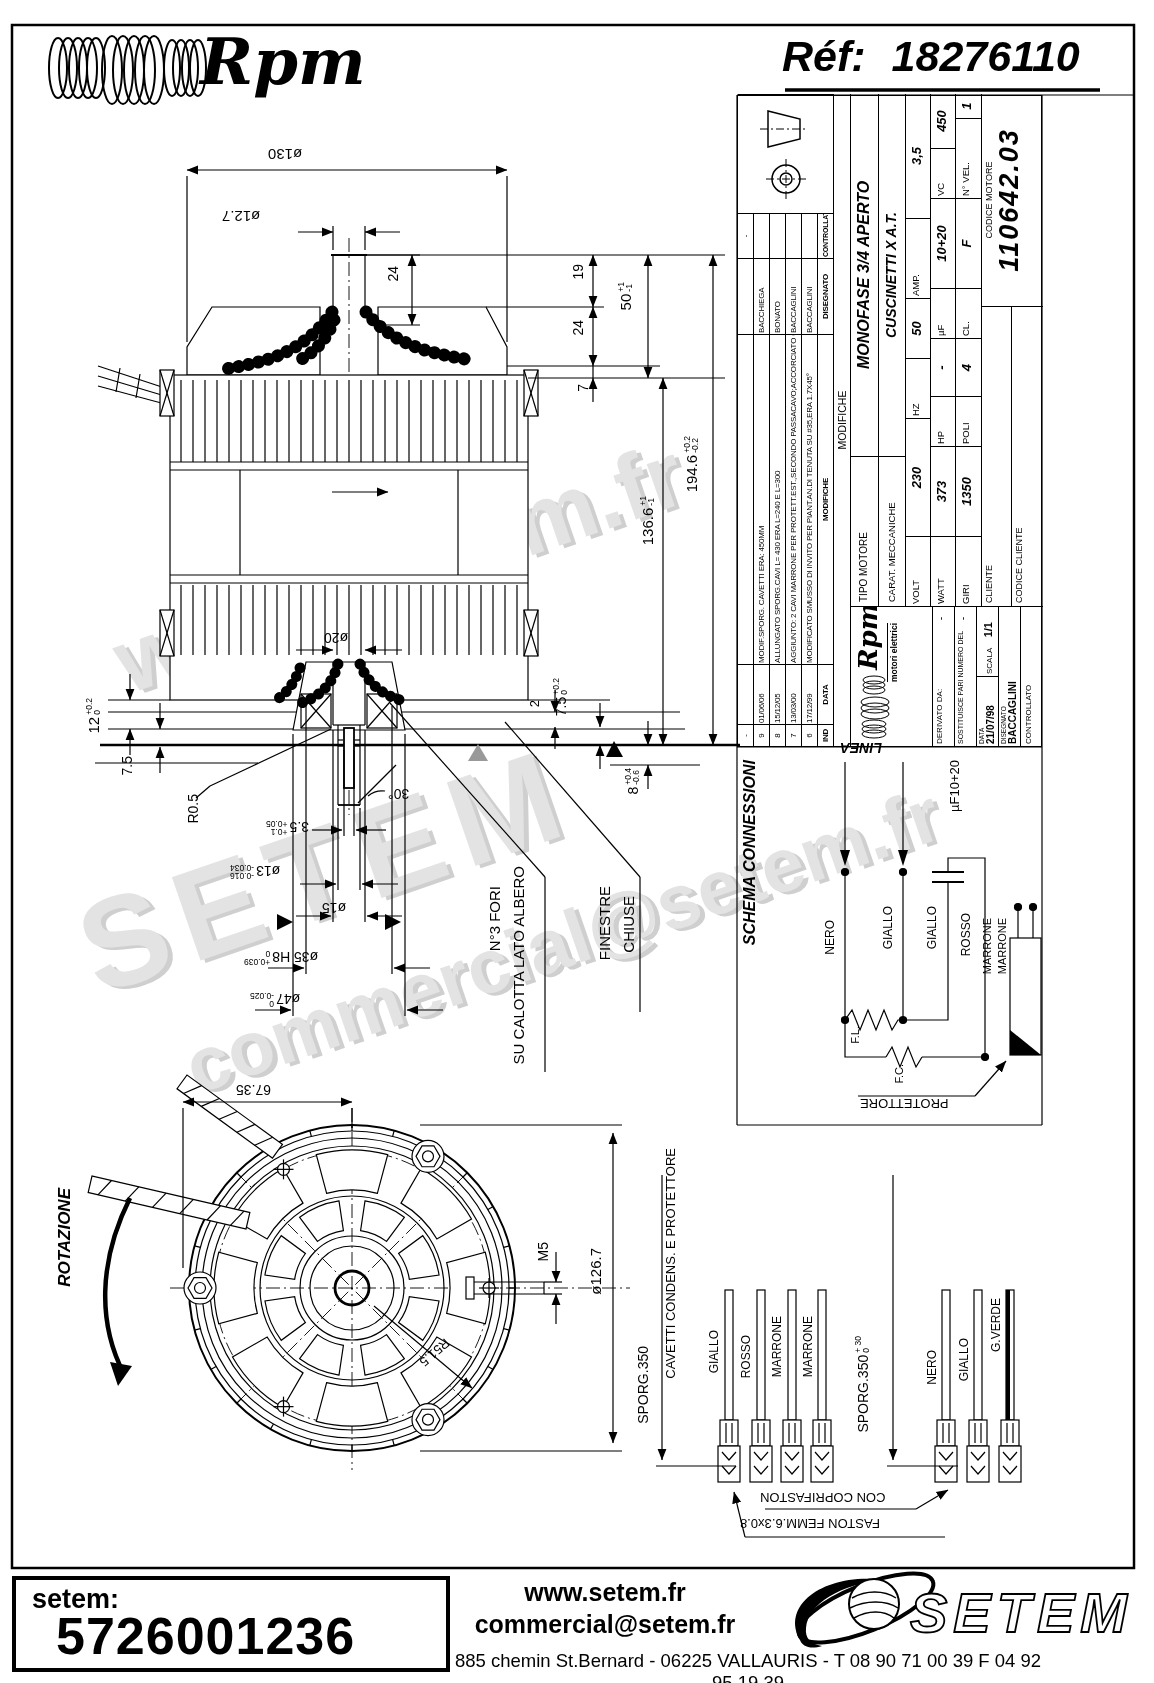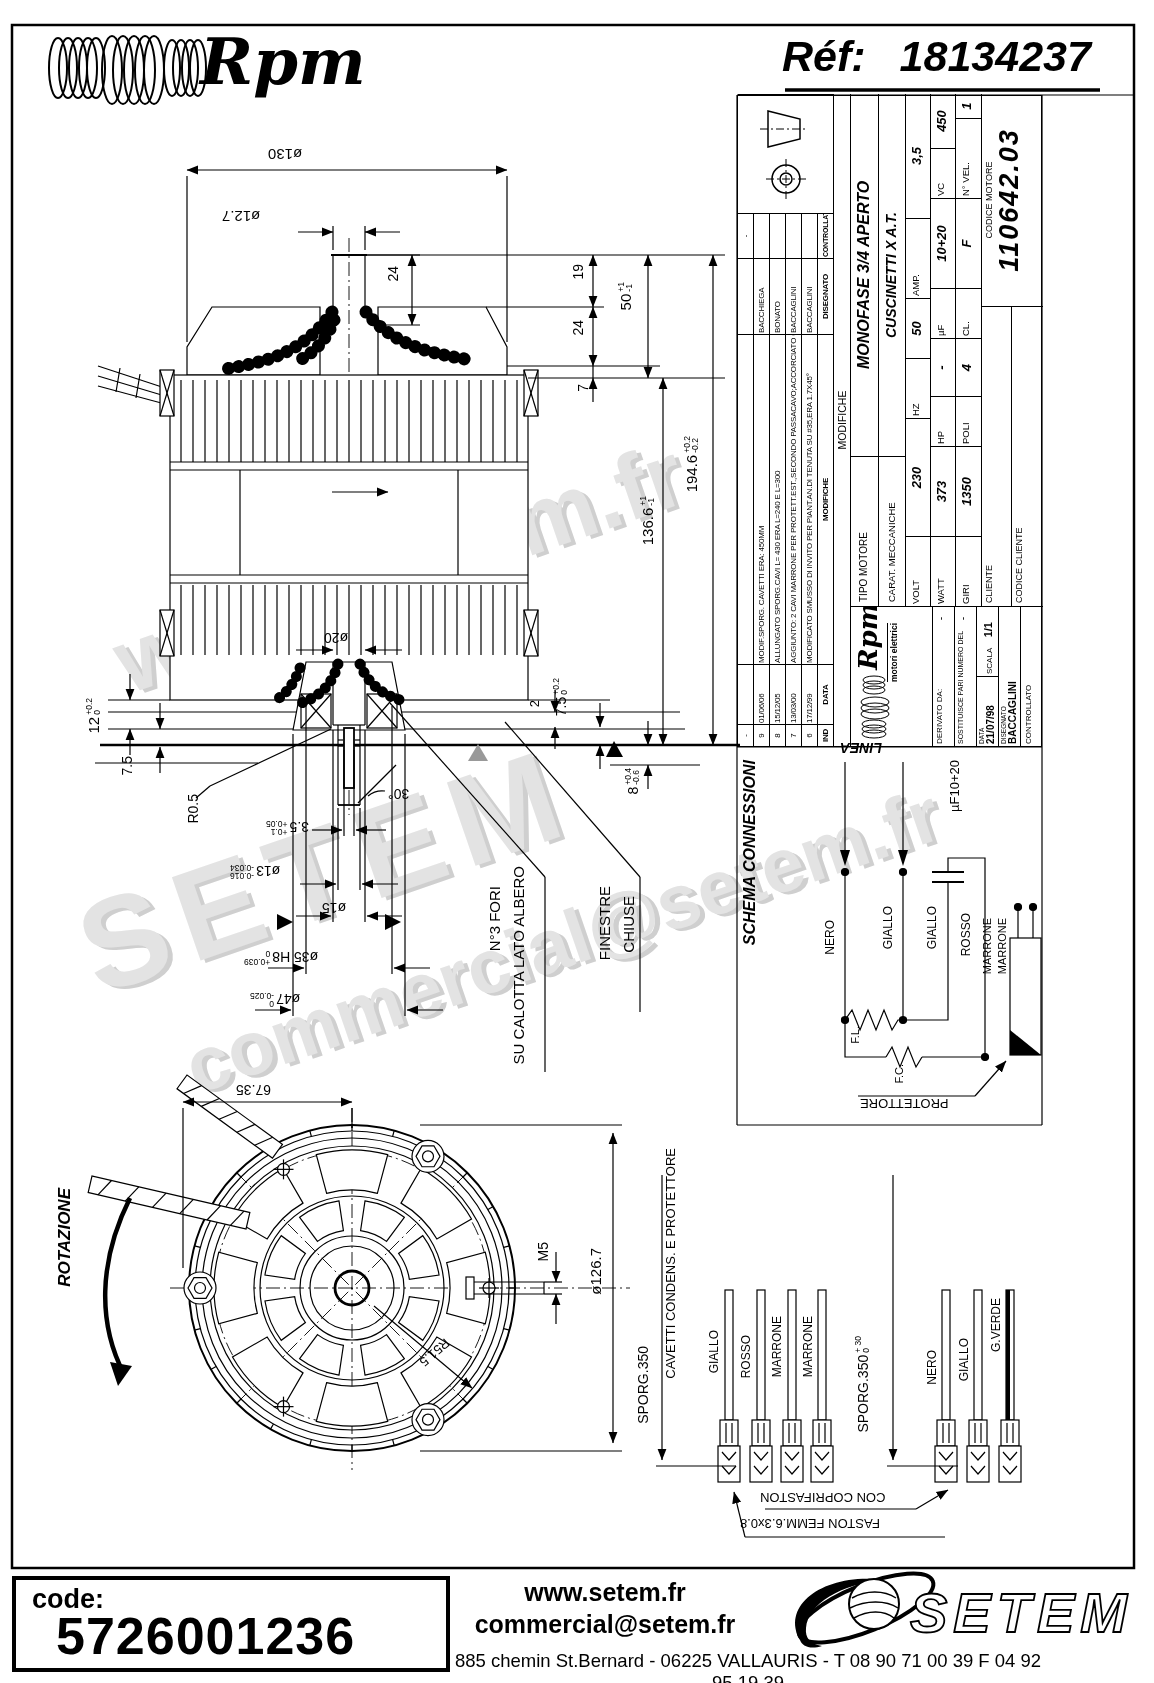--- a/index.html
+++ b/index.html
@@ -9,21 +9,21 @@
   .lab{position:absolute;z-index:3;white-space:nowrap;color:#000;font-family:"Liberation Sans",sans-serif;line-height:1.05;}
   .v{transform-origin:0 0;transform:rotate(-90deg) translateX(-100%);}
   .r180{transform:rotate(180deg);}
   .diag{transform-origin:0 0;transform:rotate(139deg);}
   .it{font-style:italic;font-weight:bold;}
   .tol{display:inline-flex;flex-direction:column;font-size:8.5px;line-height:8px;margin-left:2px;vertical-align:middle;transform:translateY(-2px);}
   .wm{position:absolute;z-index:0;font-weight:bold;color:#e3e3e3;text-shadow:4px 4px 0 #cfcfcf;white-space:nowrap;transform-origin:0 50%;}
   
   #brand{position:absolute;left:40px;top:26px;z-index:3;}
   #brandtxt{position:absolute;left:200px;top:24px;font-family:"DejaVu Serif",serif;font-style:italic;font-weight:bold;font-size:64px;z-index:3;}
-  #ref{position:absolute;left:782px;top:32px;width:320px;z-index:3;display:flex;gap:34px;
+  #ref{position:absolute;left:782px;top:32px;width:320px;z-index:3;display:flex;gap:26px;
        font-style:italic;font-weight:bold;font-size:43px;}
   
   #tbwrap{position:absolute;left:737px;top:95px;width:305px;height:652px;z-index:2;}
   #tb{position:absolute;width:652px;height:305px;transform-origin:0 0;
       transform:rotate(-90deg) translateX(-652px);border:1.5px solid #000;box-sizing:border-box;}
   #tb *{box-sizing:border-box;}
   .rrow{display:flex;width:532px;height:16px;border-bottom:1px solid #000;}
   .rrow span{display:block;border-right:1px solid #000;overflow:hidden;white-space:nowrap;
              font-size:8px;line-height:15px;padding:0 1px;letter-spacing:-0.2px;}
   .ri{width:22px;text-align:center;} .rd{width:60px;} .rt{width:330px;} .rs{width:76px;} .rc{width:44px;border-right:none!important;}
@@ -69,21 +69,21 @@
             <ellipse cx="141" cy="42" rx="8" ry="28"></ellipse>
             <ellipse cx="150" cy="42" rx="8" ry="28"></ellipse>
             <ellipse cx="158" cy="42" rx="8" ry="28"></ellipse>
           </g>
       </g>
     </svg>
   </div>
   <div id="brandtxt">Rpm</div>
   <div id="ref">
     <span>Réf:</span>
-    <span>18134237</span>
+    <span>18276110</span>
   </div>
 
   <svg id="art" width="1154" height="1683">
     <defs>
       <marker id="ar" viewBox="0 0 10 10" refX="9.5" refY="5" markerWidth="10" markerHeight="10" orient="auto-start-reverse">
         <path d="M0,1.2 L9.8,5 L0,8.8 z" fill="#000"></path>
       </marker>
     </defs>
     <g stroke="#000" fill="none" stroke-width="1.2">
 
@@ -748,20 +748,20 @@
           <span>0</span>
         </span></div>
       <div class="lab v" style="left: 926px; top: 1350px; font-size: 12px;">NERO</div>
       <div class="lab v" style="left: 958px; top: 1338px; font-size: 12px;">GIALLO</div>
       <div class="lab v" style="left: 990px; top: 1298px; font-size: 12px;">G.VERDE</div>
       <div class="lab r180" style="left: 760px; top: 1490px; font-size: 13px;">CON COPRIFASTON</div>
       <div class="lab r180" style="left: 740px; top: 1516px; font-size: 13px;">FASTON FEMM.6.3x0.8</div>
     </div>
 
   <div id="codebox">
-    <div id="codelabel">code:</div>
+    <div id="codelabel">setem:</div>
     <div id="codeval">5726001236</div>
   </div>
   <div class="foot" style="left:470px;top:1578px;width:270px;font-size:25px;">www.setem.fr</div>
   <div class="foot" style="left:450px;top:1610px;width:310px;font-size:25px;">commercial@setem.fr</div>
   <div class="foot" style="left:448px;top:1650px;width:600px;font-size:18.5px;font-weight:normal;">885 chemin St.Bernard  -  06225 VALLAURIS  -  T 08 90 71 00 39   F 04 92 95 19 39</div>
 
 </div>
 
 </body></html>

